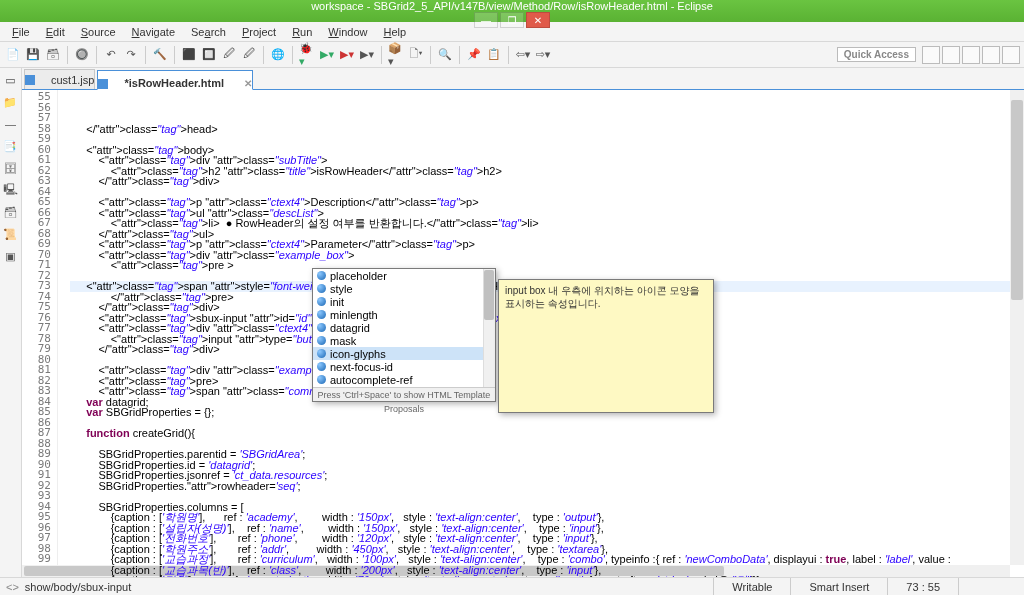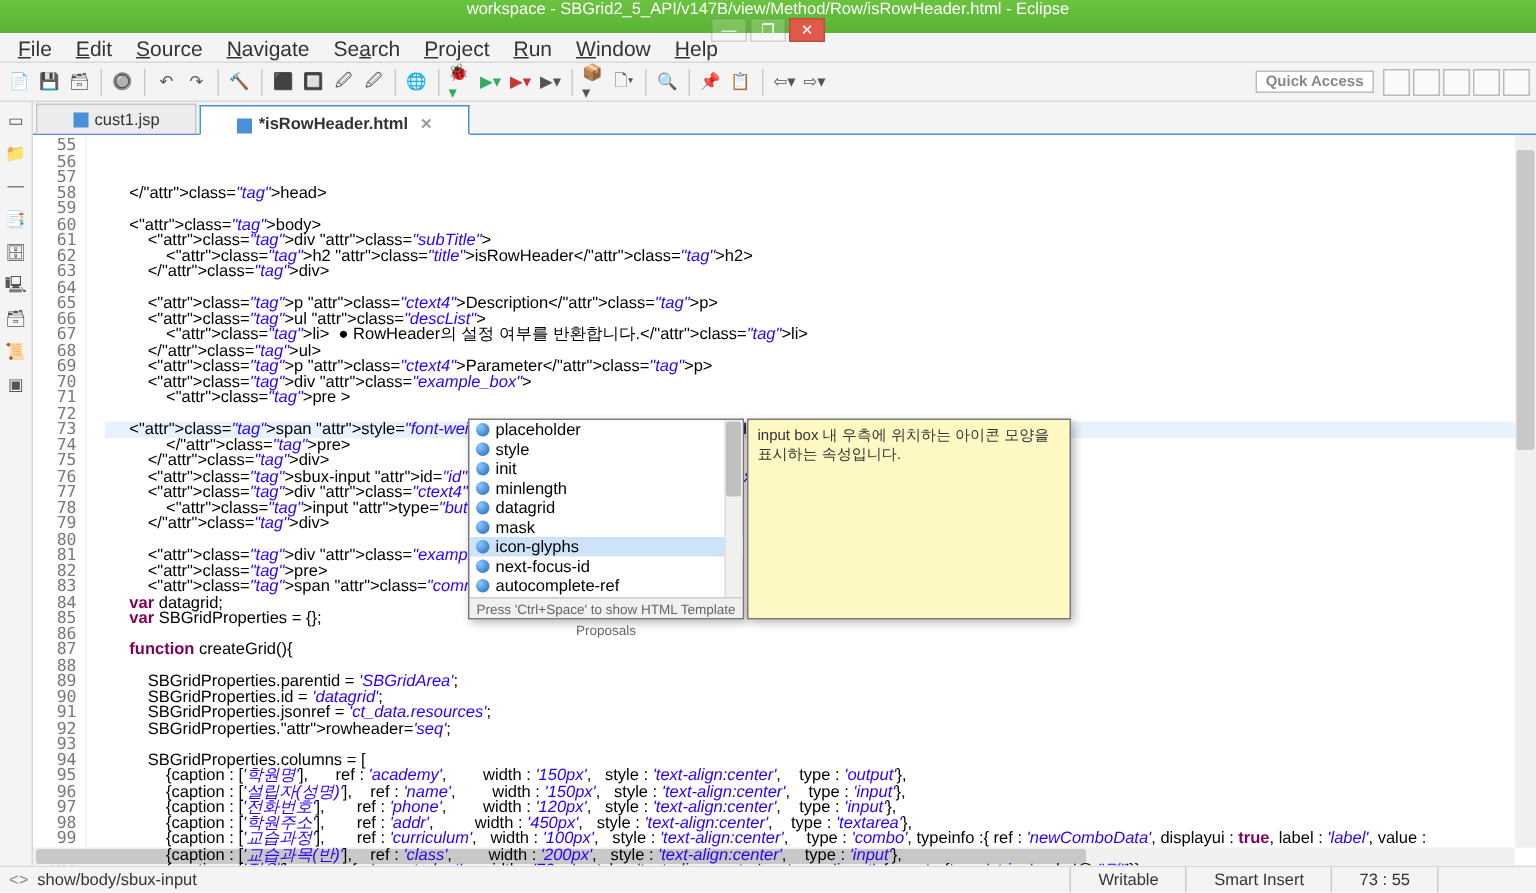--- a/index.html
+++ b/index.html
@@ -7,56 +7,56 @@
 
 
 .titlebar { height: 22px; background: linear-gradient(#6ac441, #5ab233); display: flex; align-items: center; padding: 0 6px; color: #fff; font-size: 11px; flex-direction: column; }
 .titlebar .app-icon { width: 14px; height: 14px; background: radial-gradient(circle at 30% 30%, #b7e6ff, #2a5aa8); border-radius: 50%; margin-right: 6px; }
 .titlebar .title-text { flex: 1; }
 .titlebar .win-btns { display: flex; gap: 2px; }
 .titlebar .win-btn { width: 24px; height: 16px; background: rgba(255,255,255,.2); border: 1px solid rgba(0,0,0,.15); display: flex; align-items: center; justify-content: center; font-size: 10px; color: #fff; }
 .titlebar .win-btn.close { background: #e05a4a; }
 
 
-.menubar { height: 20px; background: #f4f4f4; border-bottom: 1px solid #d8d8d8; display: flex; align-items: center; padding: 0 4px; font-size: 14px; color: #333; }
+.menubar { height: 20px; background: #f4f4f4; border-bottom: 1px solid #d8d8d8; display: flex; align-items: center; padding: 0 4px; font-size: 11px; color: #333; }
 .menubar .menu-item { padding: 2px 8px; cursor: default; }
 .menubar .menu-item u { text-decoration: underline; }
 
 
 .toolbar { height: 26px; background: #f4f4f4; border-bottom: 1px solid #d8d8d8; display: flex; align-items: center; padding: 0 4px; gap: 2px; }
 .tool-btn { width: 18px; height: 18px; border: 1px solid transparent; display: flex; align-items: center; justify-content: center; font-size: 11px; color: #555; }
 .tool-sep { width: 1px; height: 18px; background: #ccc; margin: 0 3px; }
 .quick-access { margin-left: auto; border: 1px solid #bbb; padding: 1px 6px; font-size: 10px; color: #888; background: #fff; font-weight: bold; }
 .persp-btns { display: flex; gap: 2px; margin-left: 4px; }
 .persp-btn { width: 18px; height: 18px; border: 1px solid #bbb; background: #fafafa; }
 
 
 .main-area { display: flex; height: calc(595px - 22px - 20px - 26px - 18px); }
 .left-bar { width: 22px; background: #f4f4f4; border-right: 1px solid #d8d8d8; display: flex; flex-direction: column; align-items: center; padding-top: 4px; gap: 6px; }
 .left-bar .lb-btn { width: 16px; height: 16px; font-size: 11px; color: #555; display: flex; align-items: center; justify-content: center; }
 
 
 .editor-col { flex: 1; display: flex; flex-direction: column; min-width: 0; }
 .tabs { height: 22px; background: #f4f4f4; display: flex; align-items: flex-end; border-bottom: 1px solid #4a90d9; padding-left: 2px; }
-.tab { height: 20px; padding: 0 24px; display: flex; align-items: center; gap: 4px; font-size: 11px; border: 1px solid #c7c7c7; border-bottom: none; background: #ececec; margin-right: 2px; color: #333; }
+.tab { height: 20px; padding: 0 0; display: flex; align-items: center; gap: 16px; font-size: 11px; border: 1px solid #c7c7c7; border-bottom: none; background: #ececec; margin-right: 2px; color: #333; }
 .tab.active { background: #fff; border-color: #4a90d9; border-bottom: 1px solid #fff; position: relative; top: 1px; font-weight: bold; align-items: flex-end; }
 .tab .close-x { color: #999; font-size: 10px; margin-left: 4px; }
 
 .editor-body { flex: 1; display: flex; overflow: hidden; position: relative; background: #fff; }
 .gutter { width: 36px; background: #fff; border-right: 1px solid #eee; font-family: Consolas, monospace; font-size: 11px; color: #7a7a7a; text-align: right; padding-right: 6px; line-height: 10.5px; padding-top: 2px; user-select: none; }
 .folding { width: 12px; background: #fff; }
 .code { flex: 1; font-family: Consolas, "Courier New", monospace; font-size: 11px; line-height: 10.5px; white-space: pre; padding: 2px 0 0 4px; color: #000; overflow: hidden; position: relative; }
 .code .line { height: 10.5px; }
 .code .hl-line { background: #e8f2fe; position: absolute; left: 0; right: 0; height: 10.5px; z-index: 0; }
 .code .line-content { position: relative; z-index: 1; }
 .val { color: #2a00ff; font-style: italic; }
 .kw { color: #7f0055; font-weight: bold; }
 
 
-.ac-popup { position: absolute; left: 290px; top: 189px; width: 184px; height: 134px; background: #fff; border: 1px solid #7a7a7a; box-shadow: 2px 2px 6px rgba(0,0,0,.3); z-index: 10; font-size: 11px; display: flex; flex-direction: column; }
+.ac-popup { position: absolute; left: 290px; top: 178px; width: 184px; height: 134px; background: #fff; border: 1px solid #7a7a7a; box-shadow: 2px 2px 6px rgba(0,0,0,.3); z-index: 10; font-size: 11px; display: flex; flex-direction: column; }
 .ac-list { flex: 1; overflow-y: auto; }
 .ac-item { height: 13px; display: flex; align-items: center; padding: 0 4px; gap: 4px; cursor: default; }
 .ac-item.selected { background: #cde3f8; }
 .ac-bullet { width: 9px; height: 9px; border-radius: 50%; background: radial-gradient(circle at 30% 30%, #8cc8ff, #1a66b3); flex-shrink: 0; }
 .ac-footer { height: 14px; background: #f0f0f0; border-top: 1px solid #ccc; font-size: 9px; color: #666; text-align: center; line-height: 14px; }
 .ac-scroll { position: absolute; right: 0; top: 0; bottom: 14px; width: 12px; background: #f0f0f0; border-left: 1px solid #ddd; }
 .ac-thumb { position: absolute; right: 1px; top: 1px; width: 10px; height: 50px; background: #c0c0c0; border-radius: 2px; }
 
 
 .info-box { position: absolute; left: 476px; top: 189px; width: 216px; height: 134px; background: #fef9c3; border: 1px solid #7a7a7a; box-shadow: 2px 2px 6px rgba(0,0,0,.3); z-index: 10; font-size: 10px; padding: 4px 6px; color: #333; line-height: 1.3; }

